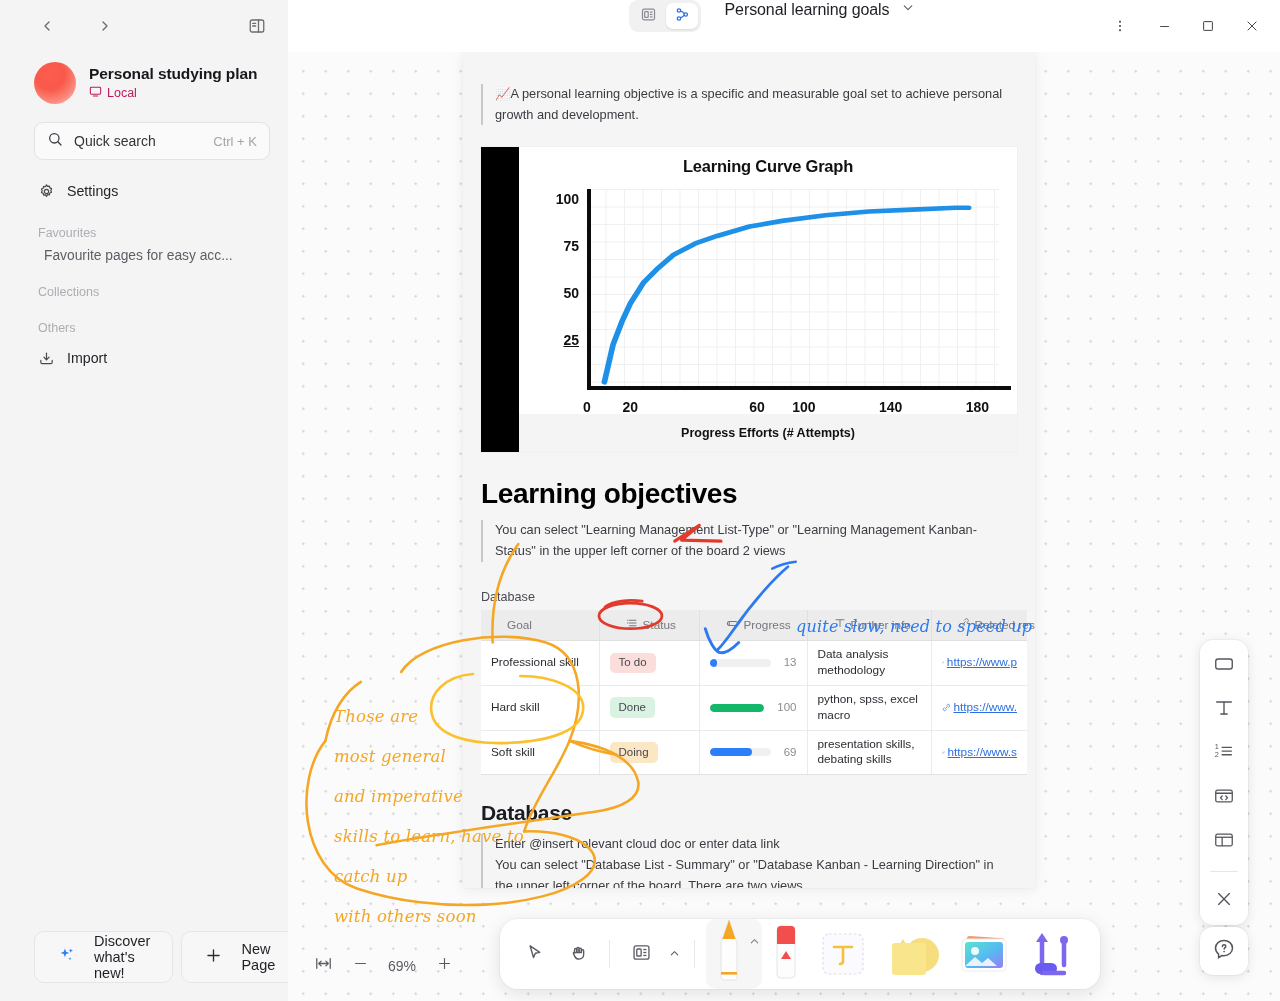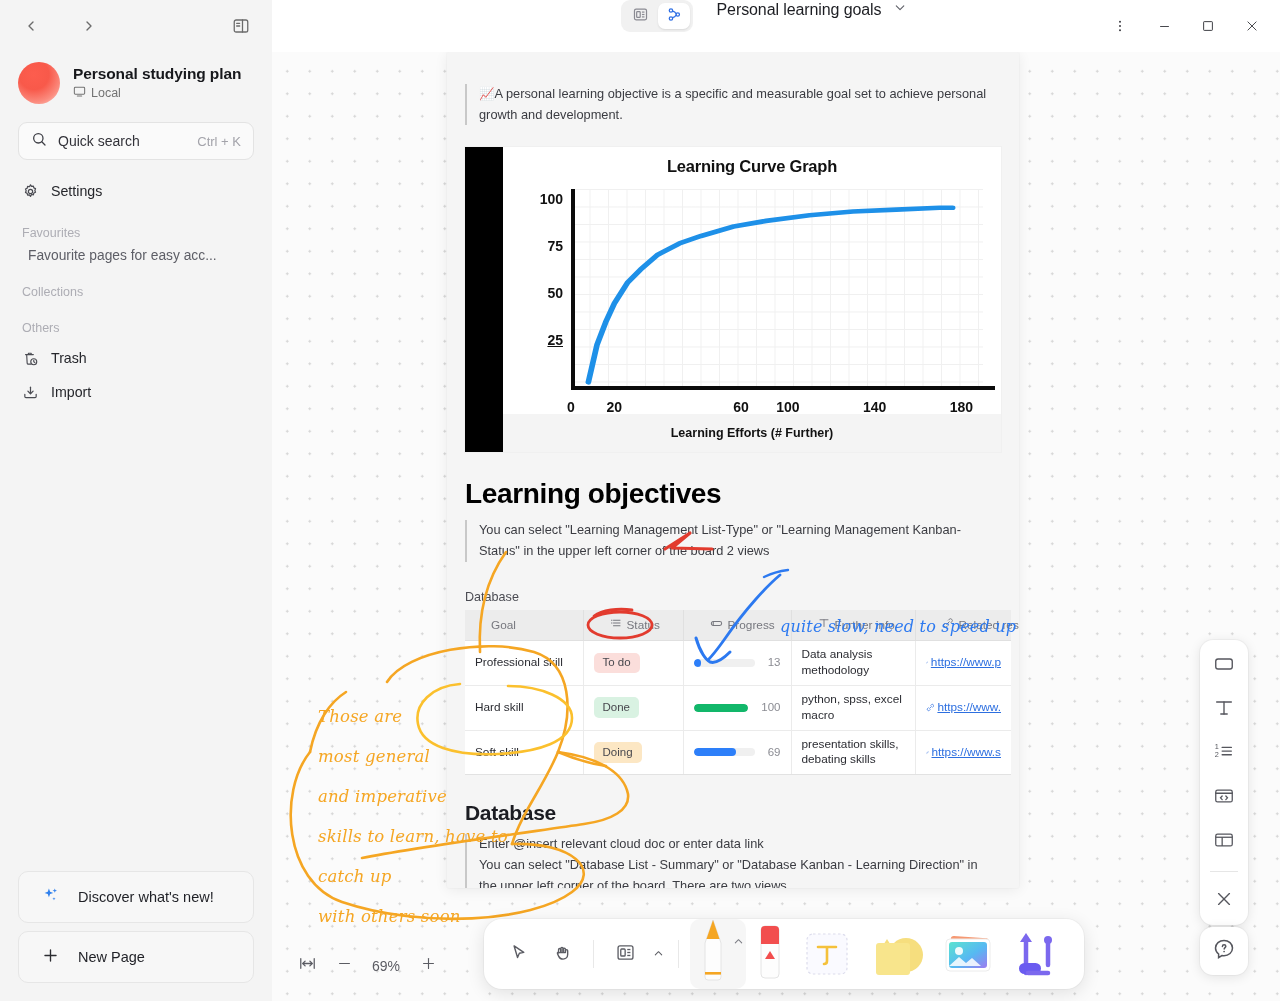--- a/index.html
+++ b/index.html
@@ -10,38 +10,39 @@
     -webkit-font-smoothing: antialiased;
   }
   .app { position: relative; width: 1280px; height: 1001px; display: flex; background: #f4f4f4; }
 
   
   .sidebar {
     width: 272px; height: 1001px; flex: 0 0 272px;
     background: #f4f4f4;
     display: flex; flex-direction: column;
     position: relative;
+    margin-left: 16px;
   }
   .sb-top { display: flex; align-items: center; height: 52px; padding: 0 16px; }
   .nav-btn {
     width: 30px; height: 30px; border-radius: 6px;
     display: flex; align-items: center; justify-content: center;
     color: #6b6b6b; cursor: pointer;
   }
   .sb-spacer { flex: 1; }
 
   .workspace { display: flex; align-items: center; padding: 10px 18px 12px 18px; gap: 13px; cursor: pointer; }
   .ws-avatar {
     width: 42px; height: 42px; border-radius: 50%;
     background: radial-gradient(circle at 38% 30%, #fd5d4e 0%, #f8594a 38%, #fb8b7e 70%, #ffd6cf 100%);
     flex: 0 0 42px;
   }
   .ws-text { display: flex; flex-direction: column; gap: 2px; }
   .ws-name { font-size: 15.5px; font-weight: 700; color: #17181c; letter-spacing: -.1px; }
-  .ws-sub { font-size: 12.5px; color: #737373; display: flex; align-items: center; gap: 5px; }
+  .ws-sub { font-size: 12.5px; color: #be185d; display: flex; align-items: center; gap: 5px; }
 
   .quick-search {
     margin: 6px 18px 0 18px; height: 38px;
     border: 1px solid #e3e3e3; border-radius: 9px;
     background: #fafafa;
     display: flex; align-items: center; padding: 0 12px; gap: 11px;
     cursor: pointer;
   }
   .qs-label { font-size: 14px; color: #33333a; flex: 1; }
   .qs-kbd { font-size: 13px; color: #a3a3aa; }
@@ -53,21 +54,21 @@
     font-size: 14.2px; color: #25262b;
   }
   .nav-item .ico { color: #4a4b52; display: flex; align-items: center; }
 
   .section-label {
     font-size: 12.5px; color: #adadb4; padding: 0 22px;
     margin-top: 18px; margin-bottom: 4px;
   }
   .fav-empty { font-size: 13.8px; color: #5d5e66; padding: 4px 28px; }
 
-  .sb-bottom { margin-top: auto; padding: 0 18px 18px 18px; display: flex; flex-direction: column; gap: 8px; }
+  .sb-bottom { margin-top: auto; padding: 0 18px 18px 18px; display: flex; gap: 8px; }
   .sb-card {
     height: 52px; border: 1px solid #e6e6e6; border-radius: 10px;
     background: #f7f7f7; display: flex; align-items: center; gap: 18px;
     padding: 0 22px; cursor: pointer; font-size: 14.5px; color: #1f2026;
   }
 
   
   .main { flex: 1; position: relative; background: #fff; display: flex; flex-direction: column; }
   .titlebar {
     height: 52px; display: flex; position: relative;
@@ -331,30 +332,20 @@
       </div>
     </div>
 
     <div class="section-label">Favourites</div>
     <div class="fav-empty">Favourite pages for easy acc...</div>
 
     <div class="section-label">Collections</div>
 
     <div class="section-label">Others</div>
     <div class="nav-list" style="margin-top:2px">
-      <div class="nav-item">
-        <span class="ico">
-          <svg width="17" height="17" viewBox="0 0 24 24" fill="none" stroke="currentColor" stroke-width="1.6" stroke-linecap="round" stroke-linejoin="round">
-              <path d="M5 6.5h11M9 6.5V4.6h4v1.9M6.6 6.5l.7 12a1.6 1.6 0 0 0 1.6 1.5h3.4"></path>
-              <circle cx="16.6" cy="16.6" r="4.2"></circle>
-              <path d="M16.6 14.4v2.3l1.5.9"></path>
-            </svg>
-        </span>
-        <span>Trash</span>
-      </div>
       <div class="nav-item">
         <span class="ico">
           <svg width="17" height="17" viewBox="0 0 24 24" fill="none" stroke="currentColor" stroke-width="1.7" stroke-linecap="round" stroke-linejoin="round">
               <path d="M4 14.5v3.2a1.6 1.6 0 0 0 1.6 1.6h12.8a1.6 1.6 0 0 0 1.6-1.6v-3.2"></path>
               <path d="M12 4.5v9"></path>
               <polyline points="8.3 10 12 13.8 15.7 10"></polyline>
             </svg>
         </span>
         <span>Import</span>
       </div>
@@ -476,21 +467,21 @@
               <div id="xtick-holder">
                   <div class="xtick" style="left: 0%;">0</div>
                   <div class="xtick" style="left: 10.5263%;">20</div>
                   <div class="xtick" style="left: 31.5789%; margin-left: 40px;">60</div>
                   <div class="xtick" style="left: 52.6316%;">100</div>
                   <div class="xtick" style="left: 73.6842%;">140</div>
                   <div class="xtick" style="left: 94.7368%;">180</div>
                 </div>
             </div>
             <div class="xlabel-band">
-              <span>Learning Efforts (# Further)</span>
+              <span>Progress Efforts (# Attempts)</span>
             </div>
           </div>
         </div>
 
         <div class="h2">Learning objectives</div>
         <div class="quote" style="margin-top:10px;width:520px">You can select "Learning Management List-Type" or "Learning Management Kanban-Status" in the upper left corner of the board 2 views</div>
 
         <div class="db-label">Database</div>
 
         <table class="db-table">

